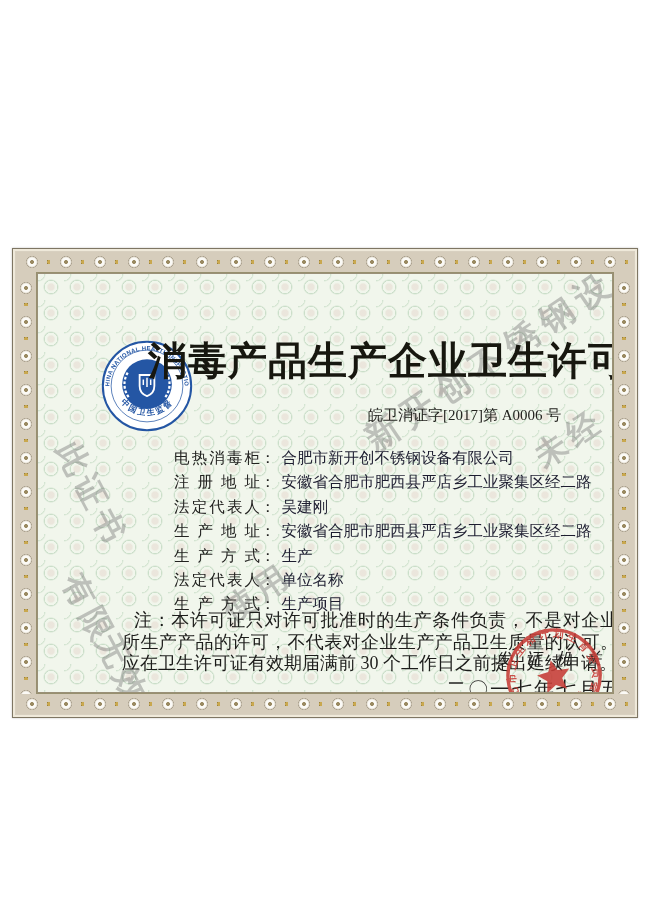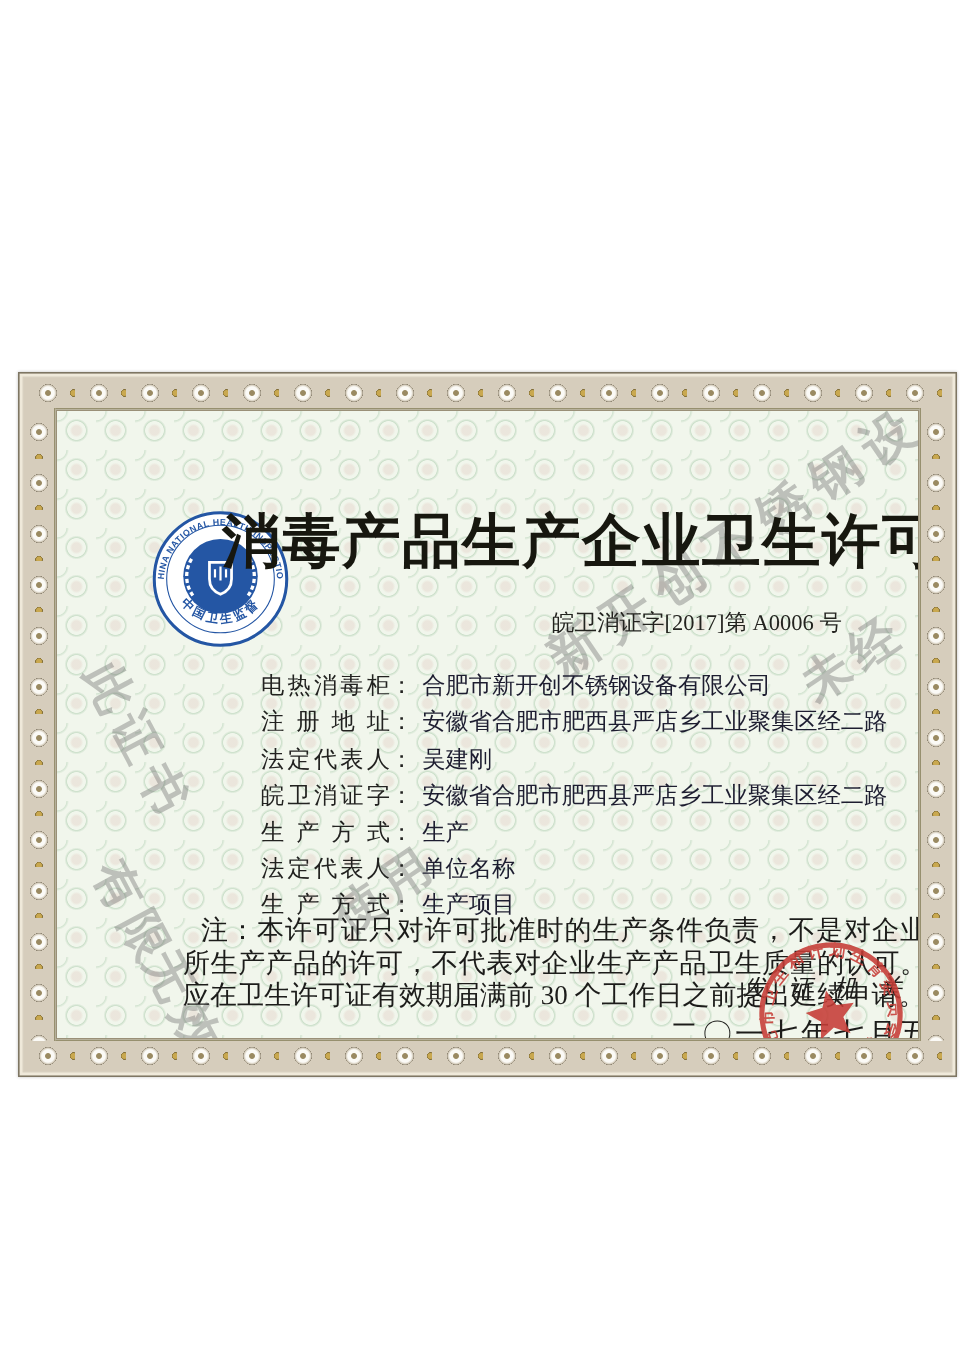--- a/index.html
+++ b/index.html
@@ -122,21 +122,21 @@
       <div class="field-row">
         <span class="flabel">电热消毒柜</span><span>：</span><span class="fvalue">合肥市新开创不锈钢设备有限公司</span>
       </div>
       <div class="field-row">
         <span class="flabel">注册地址</span><span>：</span><span class="fvalue">安徽省合肥市肥西县严店乡工业聚集区经二路</span>
       </div>
       <div class="field-row">
         <span class="flabel">法定代表人</span><span>：</span><span class="fvalue">吴建刚</span>
       </div>
       <div class="field-row">
-        <span class="flabel">皖卫消证字</span><span>：</span><span class="fvalue">安徽省合肥市肥西县严店乡工业聚集区经二路</span>
+        <span class="flabel">生产地址</span><span>：</span><span class="fvalue">安徽省合肥市肥西县严店乡工业聚集区经二路</span>
       </div>
       <div class="field-row">
         <span class="flabel">生产方式</span><span>：</span><span class="fvalue">生产</span>
       </div>
       <div class="field-row">
         <span class="flabel">法定代表人</span><span>：</span><span class="fvalue">单位名称</span>
       </div>
       <div class="field-row">
         <span class="flabel">生产方式</span><span>：</span><span class="fvalue">生产项目</span>
       </div>

